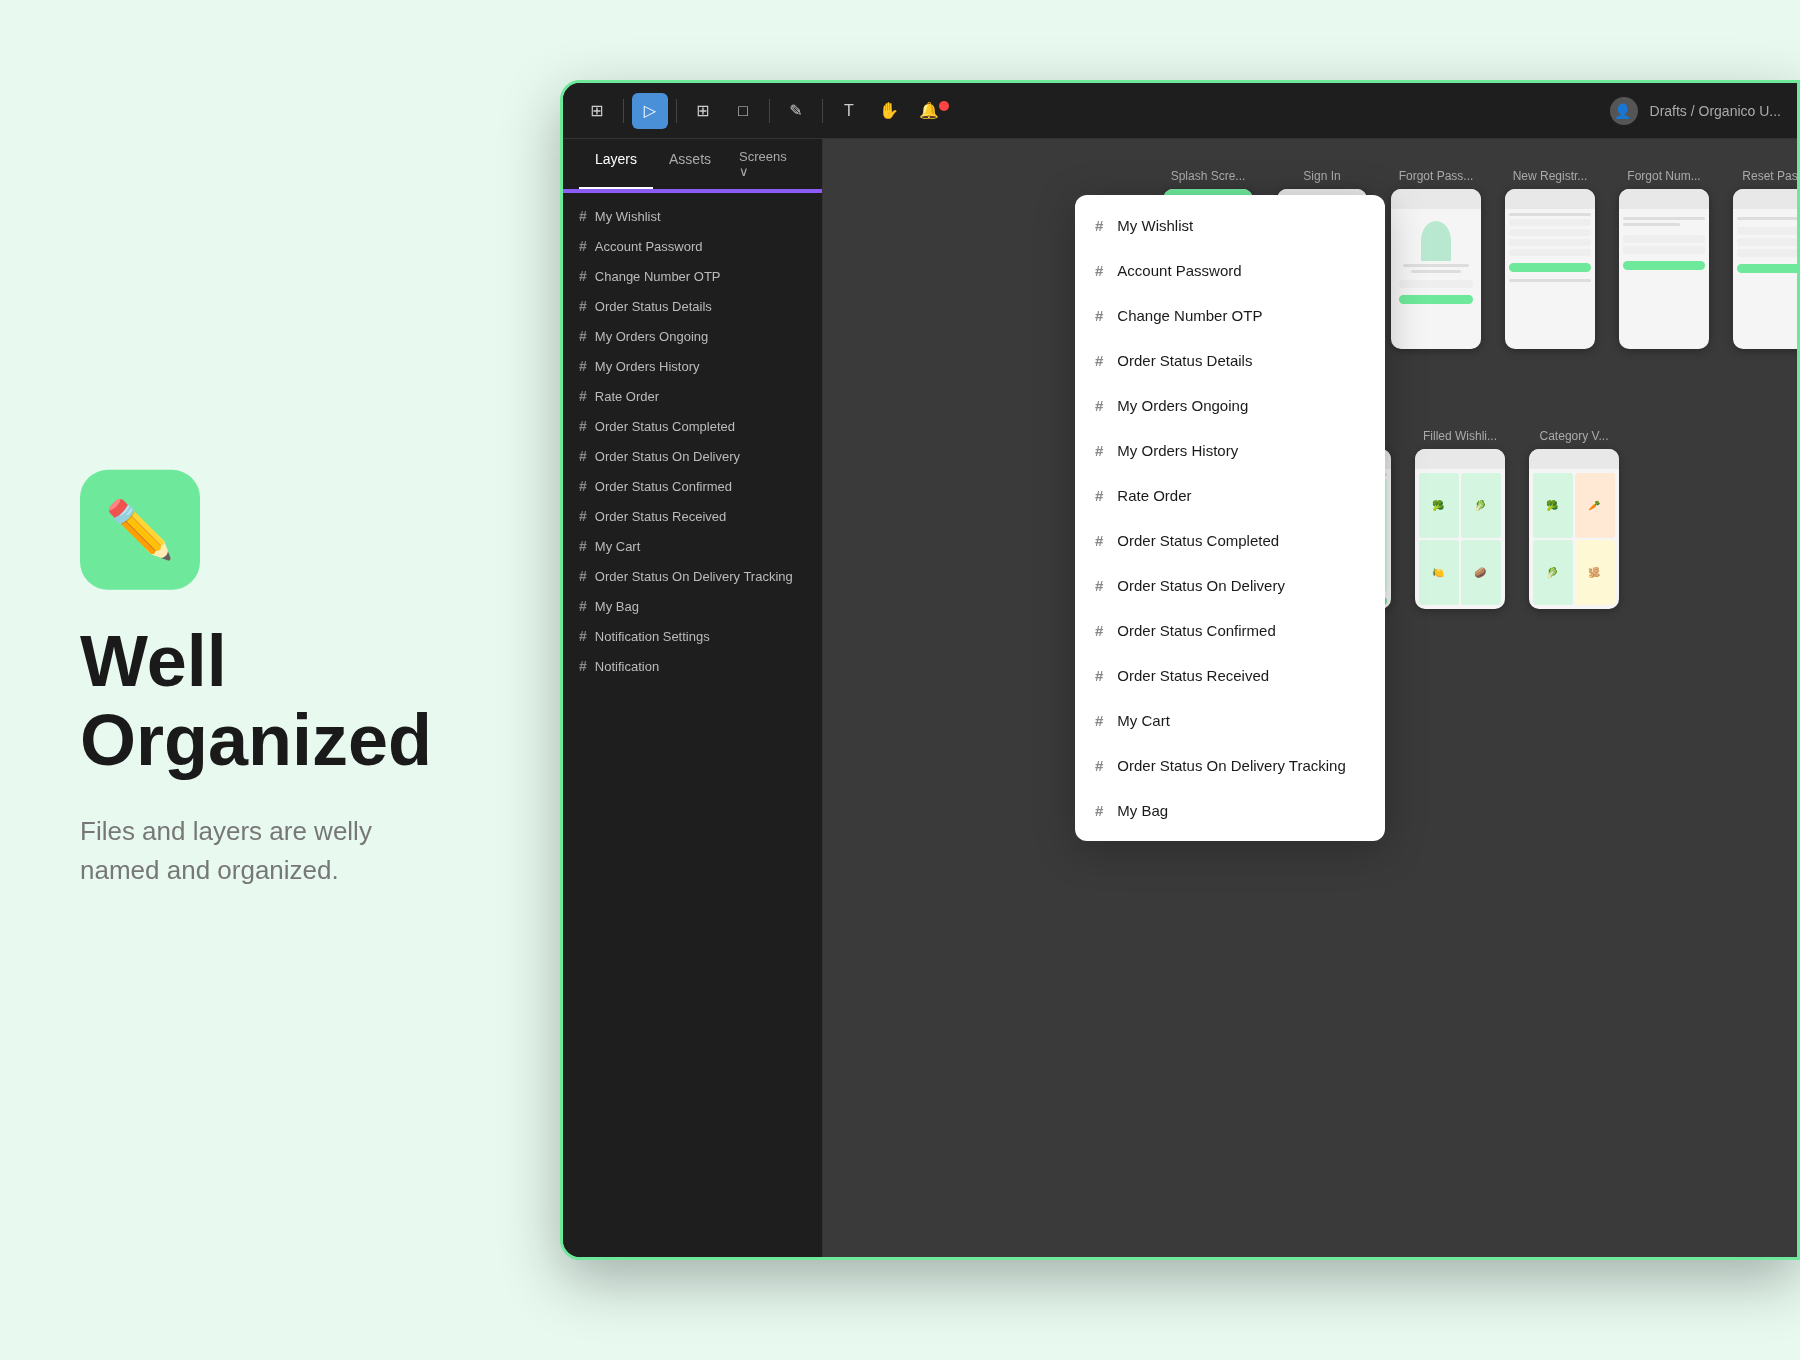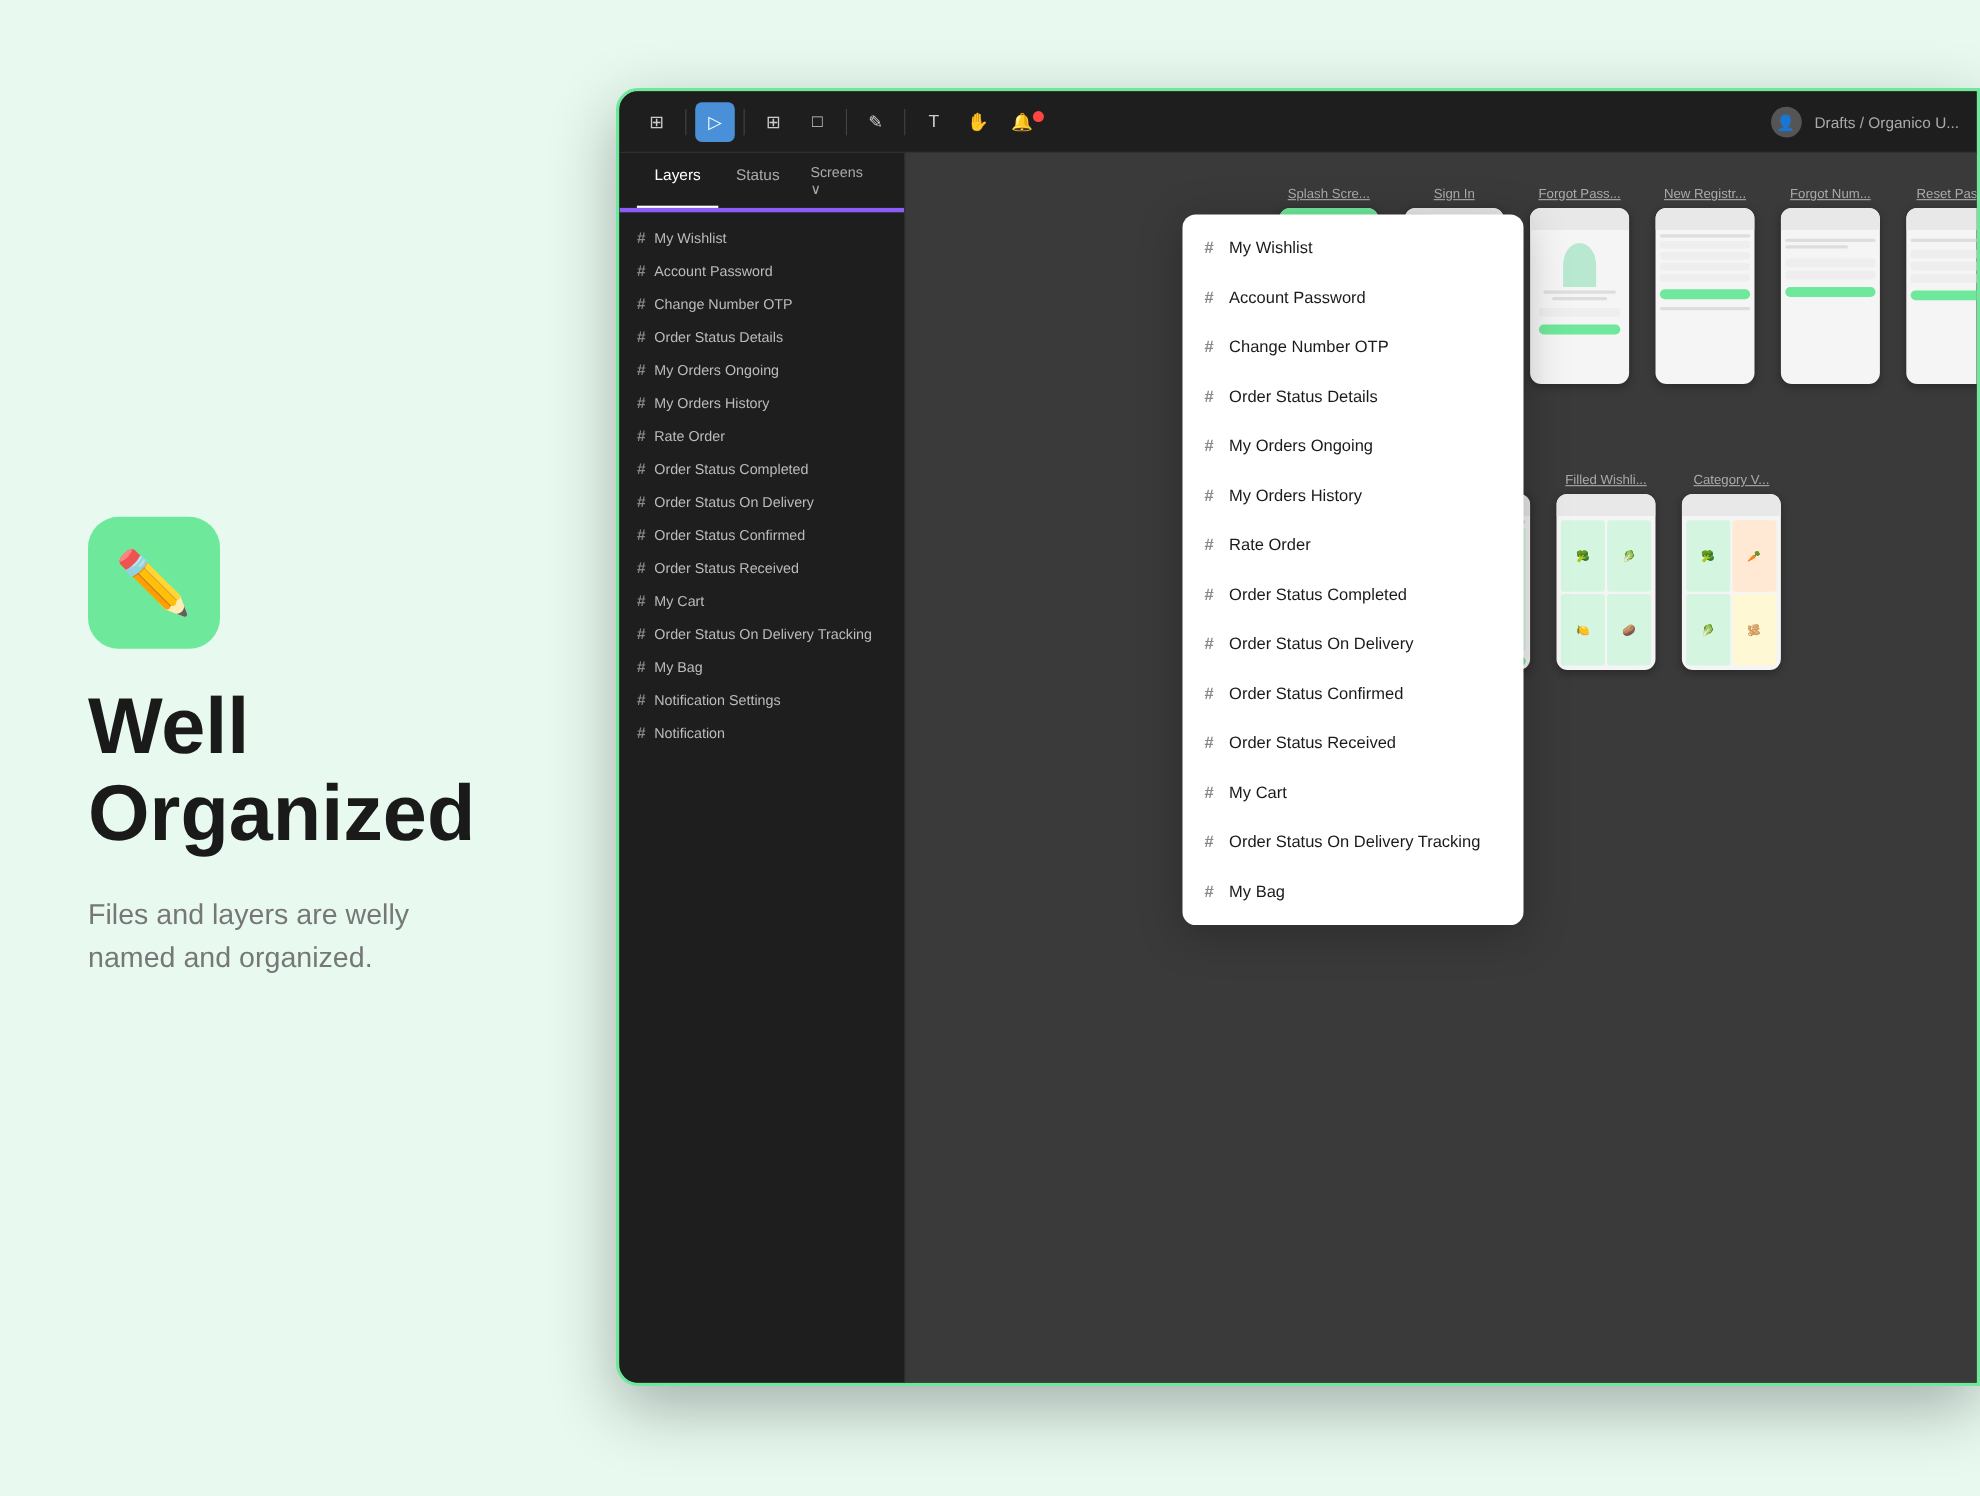--- a/index.html
+++ b/index.html
@@ -225,21 +225,20 @@
       display: flex;
       flex-direction: column;
       align-items: center;
       gap: 6px;
     }
 
     .screen-label {
       font-size: 12px;
       color: #aaa;
       text-align: center;
-      text-decoration: underline;
     }
 
     .screen-mockup {
       width: 90px;
       height: 160px;
       background: #f5f5f5;
       border-radius: 10px;
       overflow: hidden;
       position: relative;
       box-shadow: 0 2px 8px rgba(0,0,0,0.3);
@@ -334,21 +333,21 @@
         <div class="user-avatar">👤</div>
         <span>Drafts / Organico U...</span>
       </div>
     </div>
 
     <div class="content-area">
 
       <div class="sidebar">
         <div class="sidebar-tabs">
           <div class="sidebar-tab active">Layers</div>
-          <div class="sidebar-tab">Status</div>
+          <div class="sidebar-tab">Assets</div>
           <div class="screens-btn">Screens ∨</div>
         </div>
         <div class="sidebar-list">
           <div class="sidebar-item">
             <span class="hash-icon">#</span>
             <span>My Wishlist</span>
           </div>
           <div class="sidebar-item">
             <span class="hash-icon">#</span>
             <span>Account Password</span>

